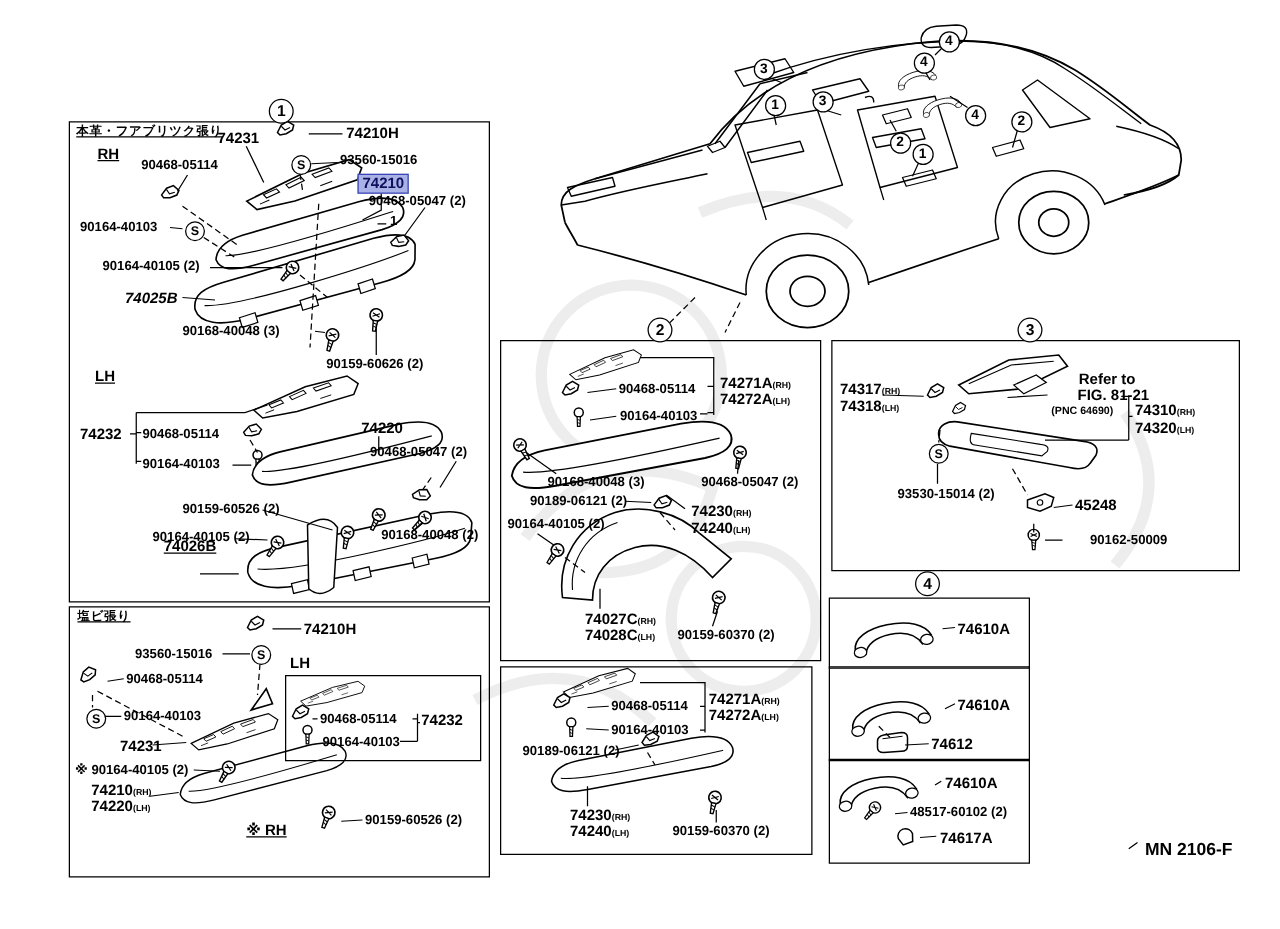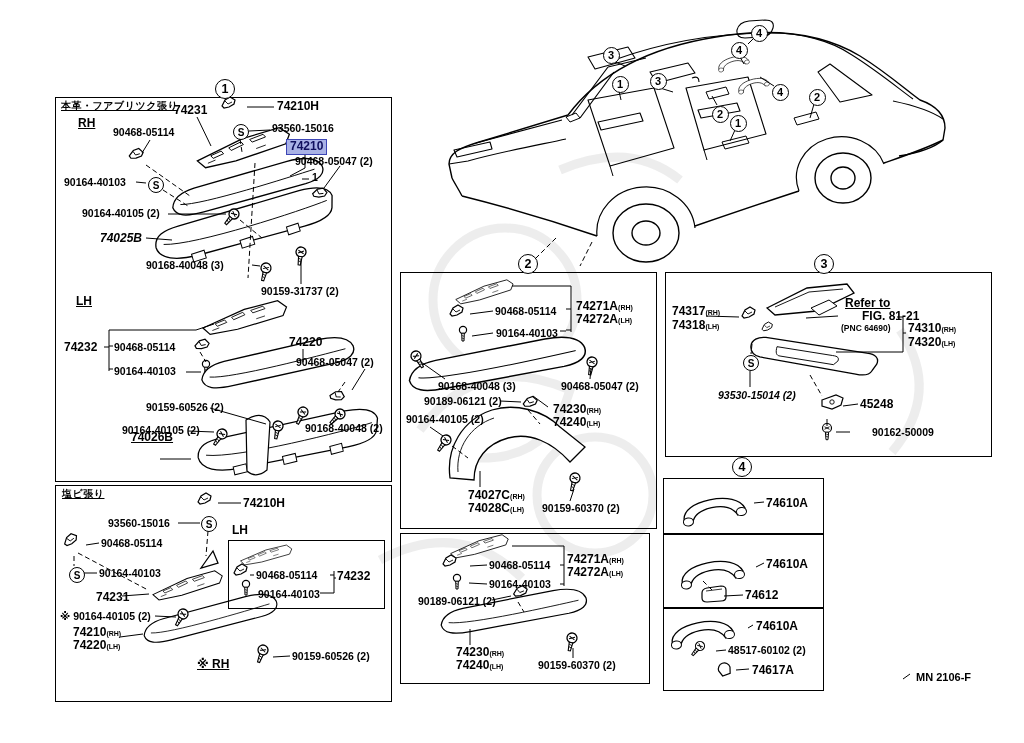--- a/index.html
+++ b/index.html
@@ -15,21 +15,21 @@
   .lbl.small{font-size:8.5px;}
   .lbl.hl{padding:0 3px 1px 3px;border:1.2px solid var(--hl-border,#3c45b5);
           background:var(--hl-bg,#a9b2e6);color:var(--hl-text,#10105e);}
   .callout{position:absolute;border:1.7px solid #000;border-radius:50%;background:#fff;
            display:flex;align-items:center;justify-content:center;font-weight:bold;color:#000;}
   .callout.big{width:18px;height:18px;font-size:12.5px;}
   .callout.small{width:15px;height:15px;font-size:11px;}
   .s-symbol{position:absolute;width:14px;height:14px;border:1.5px solid #000;border-radius:50%;
             background:#fff;display:flex;align-items:center;justify-content:center;
             font-weight:bold;font-size:10px;color:#000;}
-  .footer-code{position:absolute;font-weight:bold;font-size:11px;color:#000;}
+  .footer-code{position:absolute;font-weight:bold;font-size:14px;color:#000;}
 </style>
 </head>
 <body>
 
 <div id="canvas" style="--hl-bg: #a9b2e6; --hl-border: #3c45b5; --hl-text: #10105e;">
 
   <svg id="art" width="1024" height="743" viewBox="0 0 1024 743">
     <defs>
       <g id="screw">
         <circle r="5" fill="#fff" stroke="#000" stroke-width="1.3"></circle>
@@ -238,21 +238,21 @@
       <div class="lbl big" style="left: 277px; top: 100px;"><span>74210H</span></div>
       <div class="lbl" style="left: 272px; top: 123px;"><span>93560-15016</span></div>
       <div class="lbl" style="left: 113px; top: 127px;"><span>90468-05114</span></div>
       <div class="lbl hl big" style="left: 286px; top: 139px;"><span>74210</span></div>
       <div class="lbl" style="left: 295px; top: 156px;"><span>90468-05047 (2)</span></div>
       <div class="lbl" style="left: 312px; top: 172px;"><span>1</span></div>
       <div class="lbl" style="left: 64px; top: 177px;"><span>90164-40103</span></div>
       <div class="lbl" style="left: 82px; top: 208px;"><span>90164-40105 (2)</span></div>
       <div class="lbl big" style="left: 100px; top: 232px; font-style: italic;"><span>74025B</span></div>
       <div class="lbl" style="left: 146px; top: 260px;"><span>90168-40048 (3)</span></div>
-      <div class="lbl" style="left: 261px; top: 286px;"><span>90159-31737 (2)</span></div>
+      <div class="lbl" style="left: 261px; top: 286px;"><span>90159-60626 (2)</span></div>
       <div class="lbl ul big" style="left: 76px; top: 295px;"><span>LH</span></div>
       <div class="lbl big" style="left: 64px; top: 341px;"><span>74232</span></div>
       <div class="lbl" style="left: 114px; top: 342px;"><span>90468-05114</span></div>
       <div class="lbl" style="left: 114px; top: 366px;"><span>90164-40103</span></div>
       <div class="lbl big" style="left: 289px; top: 336px;"><span>74220</span></div>
       <div class="lbl" style="left: 296px; top: 357px;"><span>90468-05047 (2)</span></div>
       <div class="lbl" style="left: 146px; top: 402px;"><span>90159-60526 (2)</span></div>
       <div class="lbl" style="left: 122px; top: 425px;"><span>90164-40105 (2)</span></div>
       <div class="lbl" style="left: 305px; top: 423px;"><span>90168-40048 (2)</span></div>
       <div class="lbl big" style="left: 131px; top: 431px; text-decoration: underline;"><span>74026B</span></div>
@@ -287,26 +287,26 @@
       <div class="lbl" style="left: 489px; top: 560px;"><span>90468-05114</span></div>
       <div class="lbl big" style="left: 567px; top: 553px;"><span>74271A</span><span class="sfx">(RH)</span></div>
       <div class="lbl big" style="left: 567px; top: 566px;"><span>74272A</span><span class="sfx">(LH)</span></div>
       <div class="lbl" style="left: 489px; top: 579px;"><span>90164-40103</span></div>
       <div class="lbl" style="left: 418px; top: 596px;"><span>90189-06121 (2)</span></div>
       <div class="lbl big" style="left: 456px; top: 646px;"><span>74230</span><span class="sfx">(RH)</span></div>
       <div class="lbl big" style="left: 456px; top: 659px;"><span>74240</span><span class="sfx">(LH)</span></div>
       <div class="lbl" style="left: 538px; top: 660px;"><span>90159-60370 (2)</span></div>
       <div class="lbl big" style="left: 672px; top: 305px;"><span>74317</span><span class="sfx">(RH)</span></div>
       <div class="lbl big" style="left: 672px; top: 319px;"><span>74318</span><span class="sfx">(LH)</span></div>
-      <div class="lbl big" style="left: 845px; top: 297px; text-decoration: underline;"><span>Refer to</span></div>
+      <div class="lbl big" style="left: 863px; top: 297px;"><span>Refer to</span></div>
       <div class="lbl big" style="left: 841px; top: 310px; padding-left: 21px;"><span>FIG. 81-21</span></div>
       <div class="lbl small" style="left: 841px; top: 324px;"><span>(PNC 64690)</span></div>
       <div class="lbl big" style="left: 908px; top: 322px;"><span>74310</span><span class="sfx">(RH)</span></div>
       <div class="lbl big" style="left: 908px; top: 336px;"><span>74320</span><span class="sfx">(LH)</span></div>
-      <div class="lbl" style="left: 718px; top: 390px; font-style: italic;"><span>93530-15014 (2)</span></div>
+      <div class="lbl" style="left: 718px; top: 390px;"><span>93530-15014 (2)</span></div>
       <div class="lbl big" style="left: 860px; top: 398px;"><span>45248</span></div>
       <div class="lbl" style="left: 872px; top: 427px;"><span>90162-50009</span></div>
       <div class="lbl big" style="left: 766px; top: 497px;"><span>74610A</span></div>
       <div class="lbl big" style="left: 766px; top: 558px;"><span>74610A</span></div>
       <div class="lbl big" style="left: 745px; top: 589px;"><span>74612</span></div>
       <div class="lbl big" style="left: 756px; top: 620px;"><span>74610A</span></div>
       <div class="lbl" style="left: 728px; top: 645px;"><span>48517-60102 (2)</span></div>
       <div class="lbl big" style="left: 752px; top: 664px;"><span>74617A</span></div>
       <div class="callout big" style="left: 215px; top: 79px;">1</div>
       <div class="callout big" style="left: 518px; top: 254px;">2</div>

